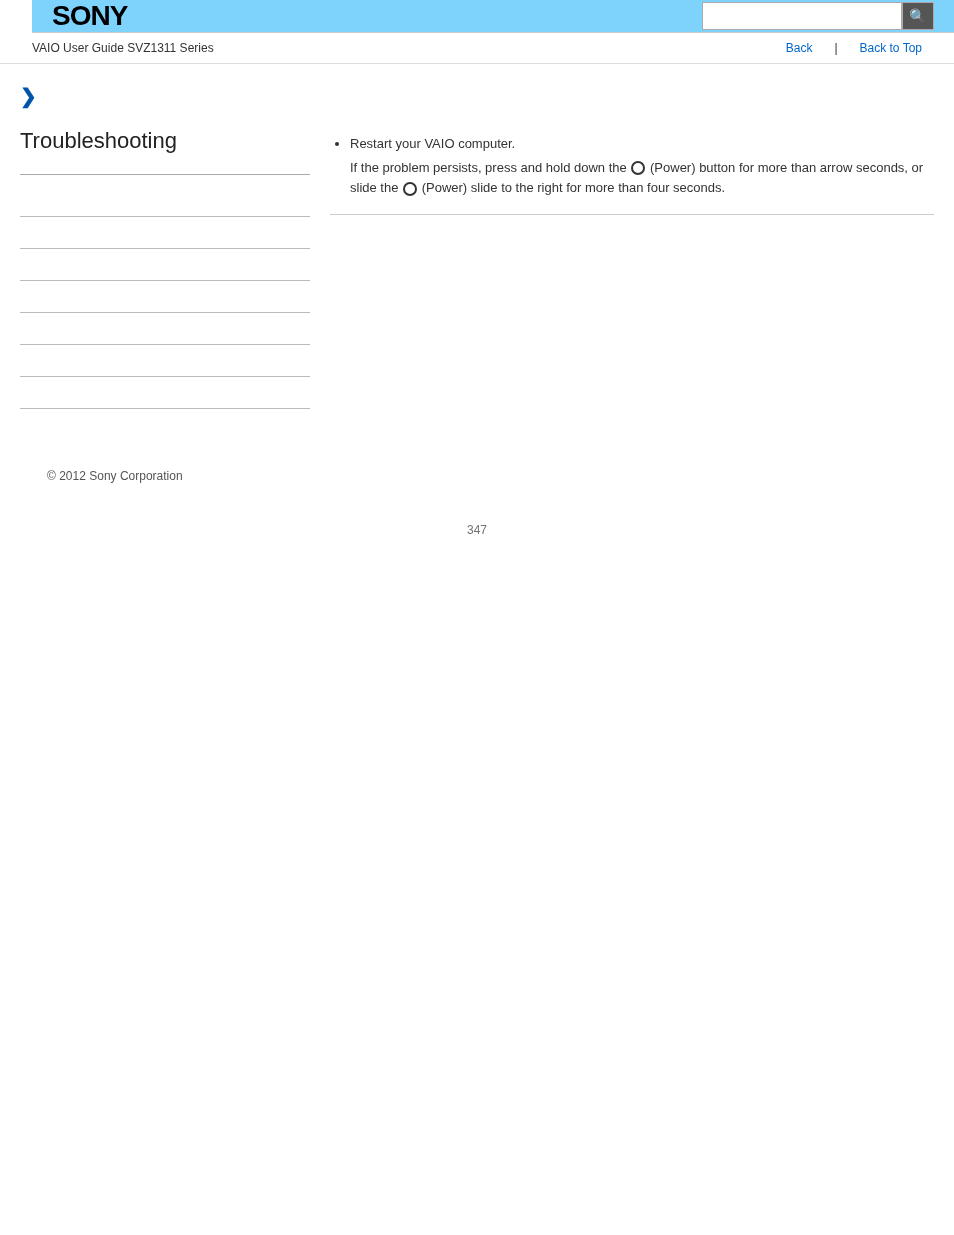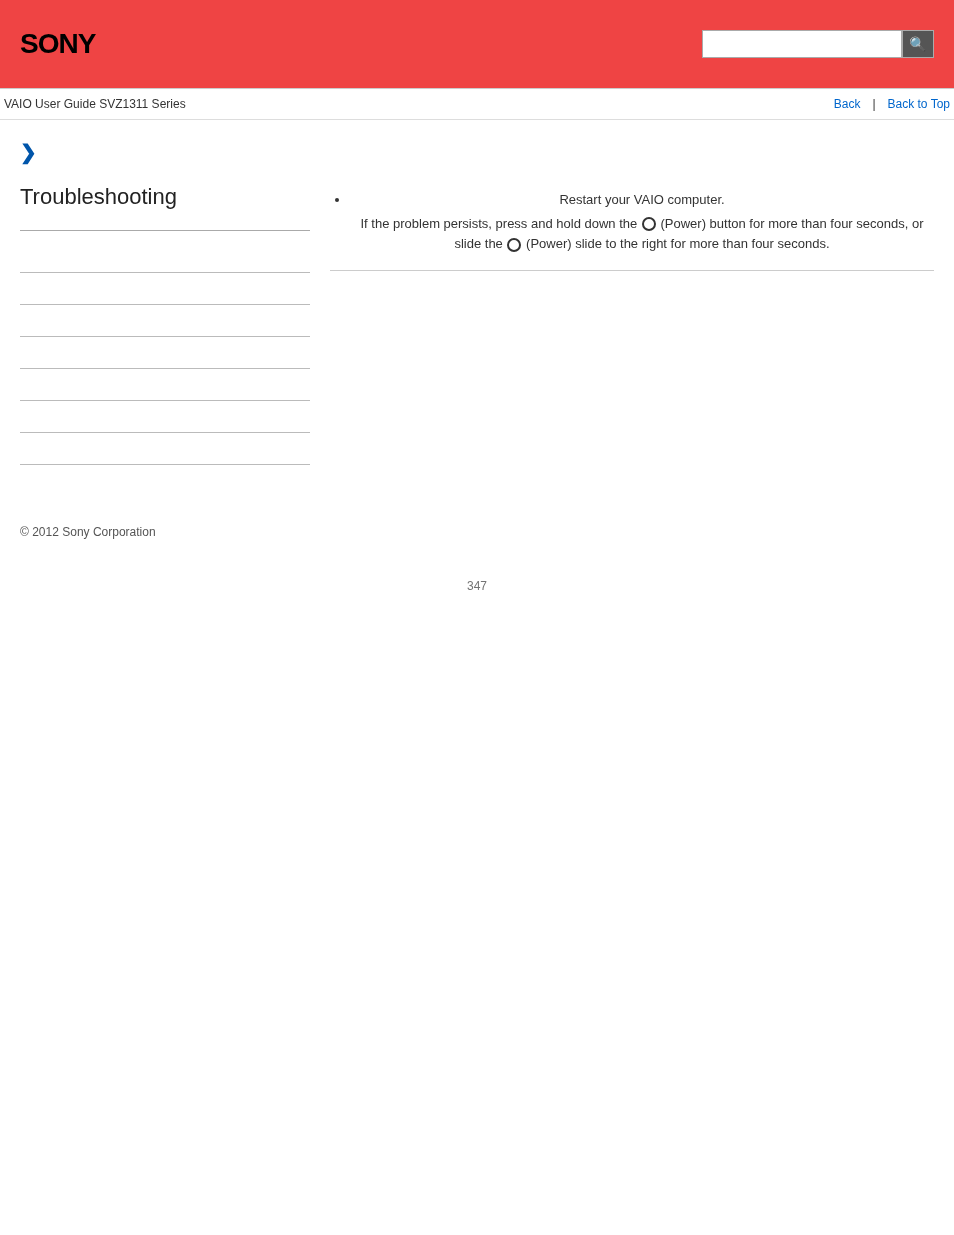--- a/index.html
+++ b/index.html
@@ -12,26 +12,27 @@
       font-family: Arial, Helvetica, sans-serif;
       font-size: 13px;
       color: #333;
       background: #fff;
       width: 954px;
       min-height: 1235px;
     }
 
     
     .header {
-      background: #ef4444;
-      padding: 28px 20px;
+      background: #7dd3fc;
+      padding: 0 20px;
       display: flex;
       align-items: center;
       justify-content: space-between;
       border-bottom: 1px solid #ccc;
+      margin-left: 32px;
     }
 
     .sony-logo {
       font-size: 28px;
       font-weight: 900;
       color: #000;
       letter-spacing: -1px;
       font-family: 'Arial Black', Arial, sans-serif;
     }
 
@@ -57,35 +58,35 @@
       cursor: pointer;
       display: flex;
       align-items: center;
       justify-content: center;
       color: #fff;
       font-size: 14px;
     }
 
     
     .nav-bar {
-      padding: 8px 4px;
+      padding: 8px 32px;
       display: flex;
       justify-content: space-between;
       align-items: center;
       border-bottom: 1px solid #ddd;
       font-size: 12px;
     }
 
     .guide-title {
       color: #333;
     }
 
     .nav-links {
       display: flex;
-      gap: 12px;
+      gap: 22px;
       align-items: center;
     }
 
     .nav-link {
       color: #0066cc;
       text-decoration: none;
       cursor: pointer;
     }
 
     .nav-separator {
@@ -135,21 +136,20 @@
     .sidebar-links li a {
       color: #333;
       text-decoration: none;
       font-size: 12px;
     }
 
     
     .content-area {
       flex: 1;
       padding-top: 50px;
-      text-align: center;
     }
 
     .content-list {
       list-style: disc;
       padding-left: 20px;
     }
 
     .content-list li {
       margin-bottom: 6px;
       font-size: 13px;
@@ -192,20 +192,21 @@
       border-top: 1px solid #ccc;
       margin: 15px 0;
     }
 
     
     .footer {
       padding: 20px;
       font-size: 12px;
       color: #555;
       margin-top: 20px;
+      margin-left: 27px;
     }
   </style>
 </head>
 <body>
 
 <div class="header">
   <div class="sony-logo">SONY</div>
   <div class="search-area">
     <input class="search-input" type="text" style="">
     <button class="search-button">
@@ -242,21 +243,21 @@
   </div>
 
   <div class="content-area">
     <ul class="content-list">
       <li>
         <span>Restart your VAIO computer.</span>
         <div class="step-text">
           <p>
             If the problem persists, press and hold down the
             <span class="power-icon"></span>
-            <span>(Power) button for more than four</span>
+            <span>(Power) button for more than arrow</span>
             seconds, or slide the
             <span class="power-icon"></span>
             <span>(Power) slide to the right for more than four seconds.</span>
           </p>
         </div>
       </li>
     </ul>
     <hr class="content-divider">
   </div>
 

